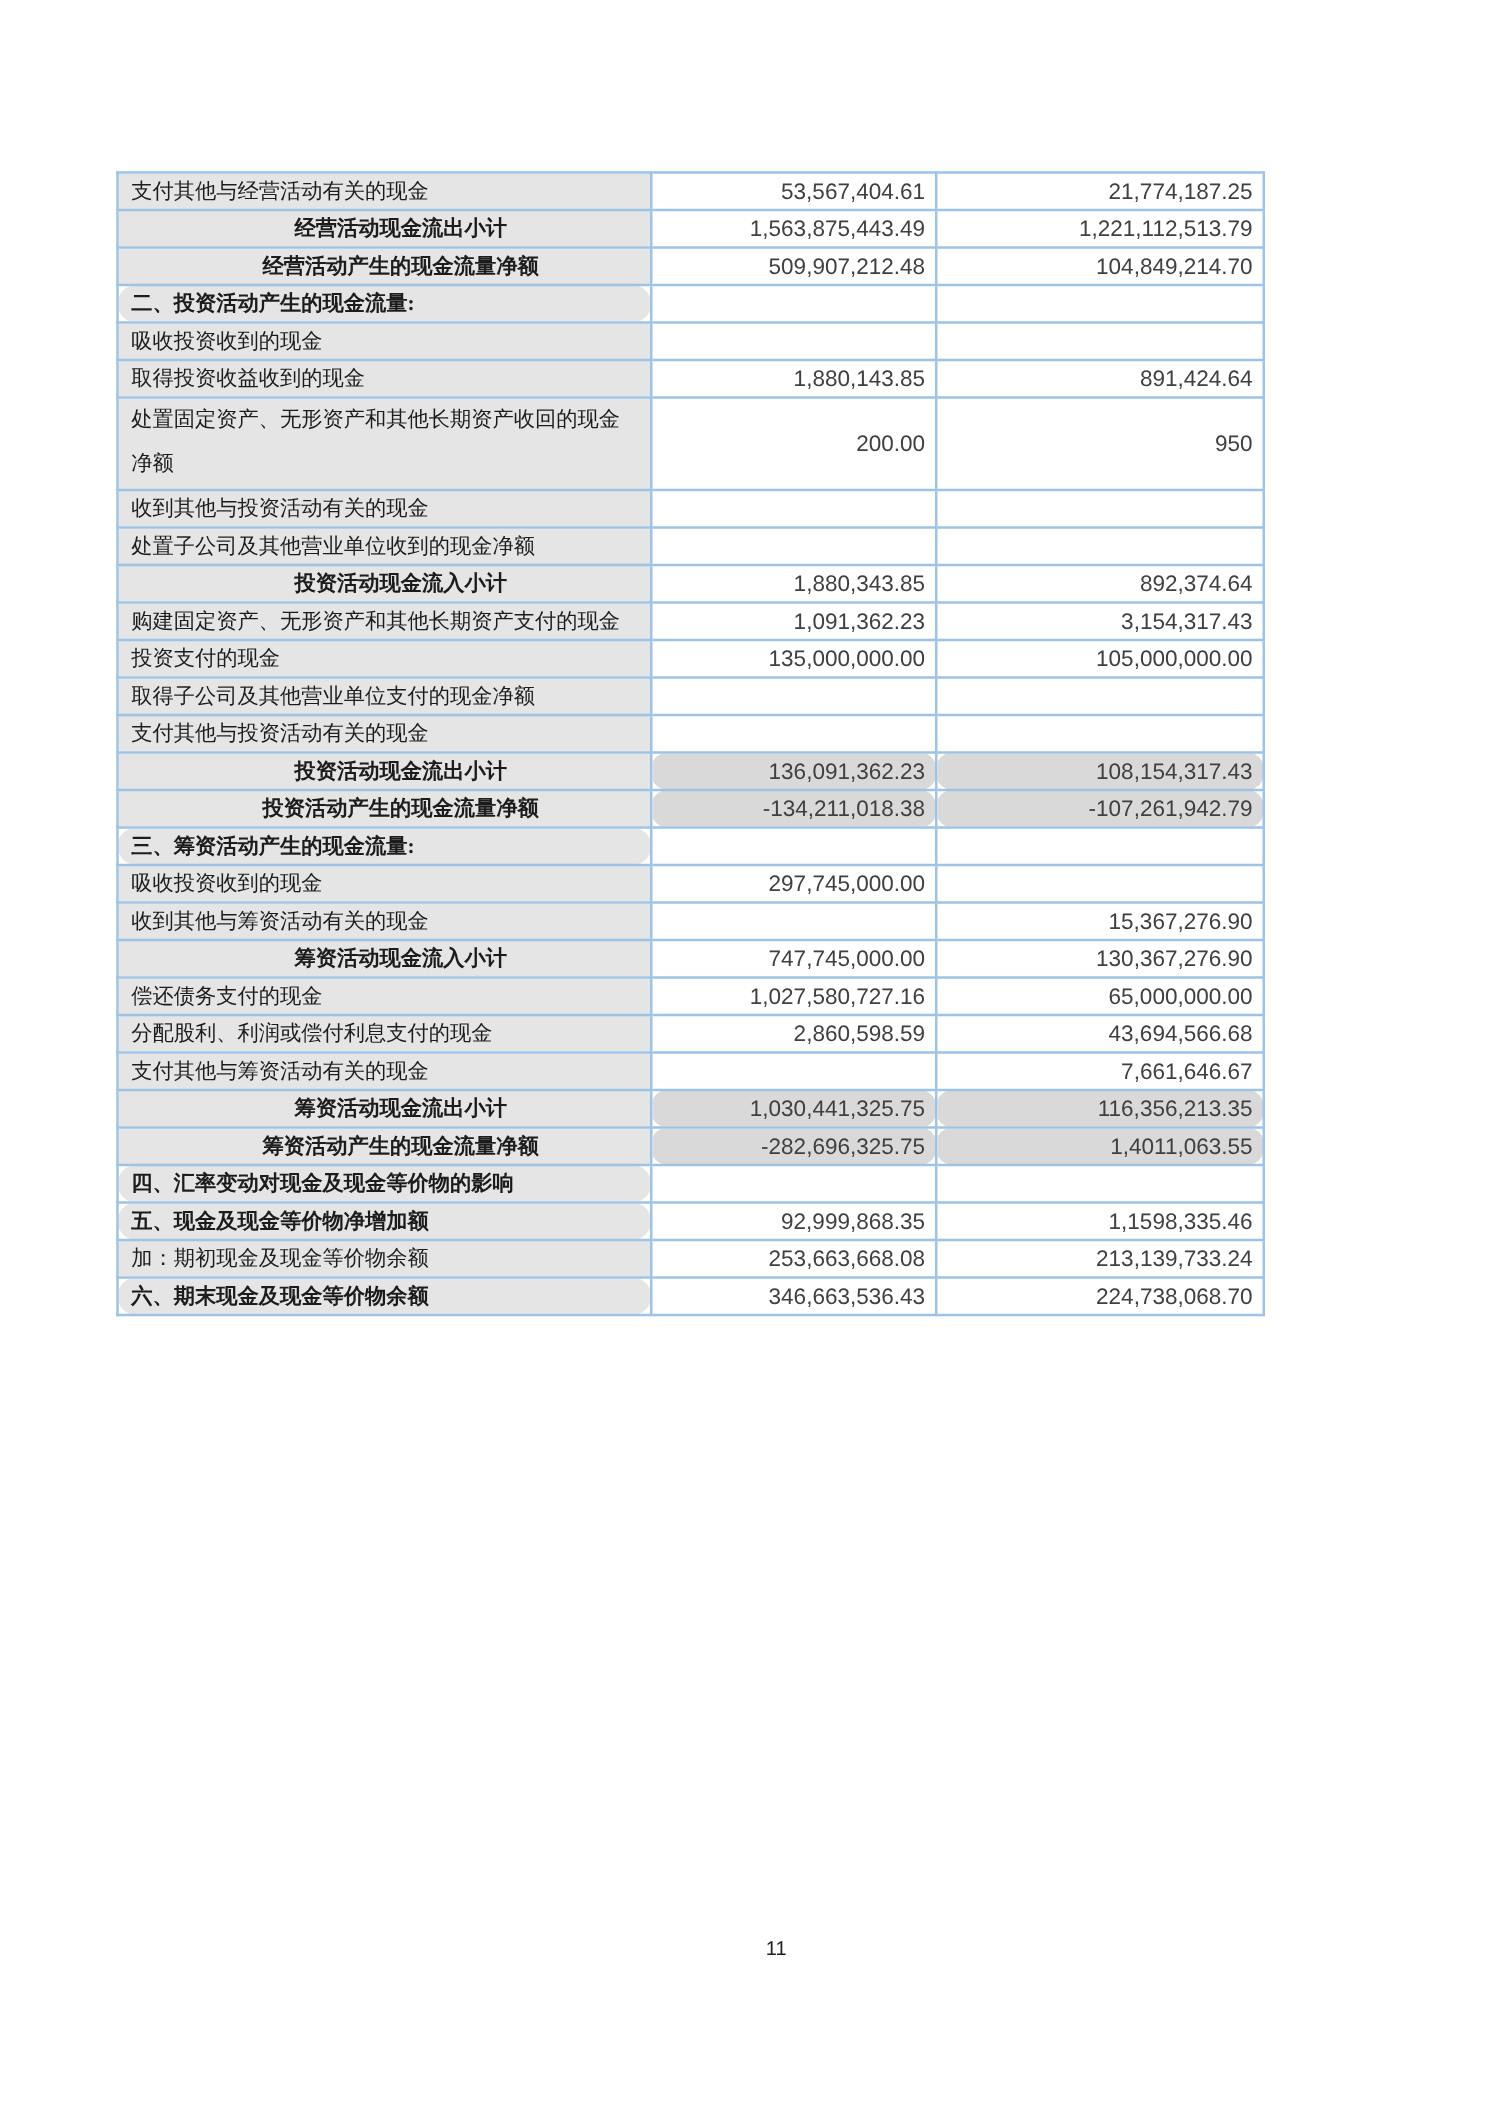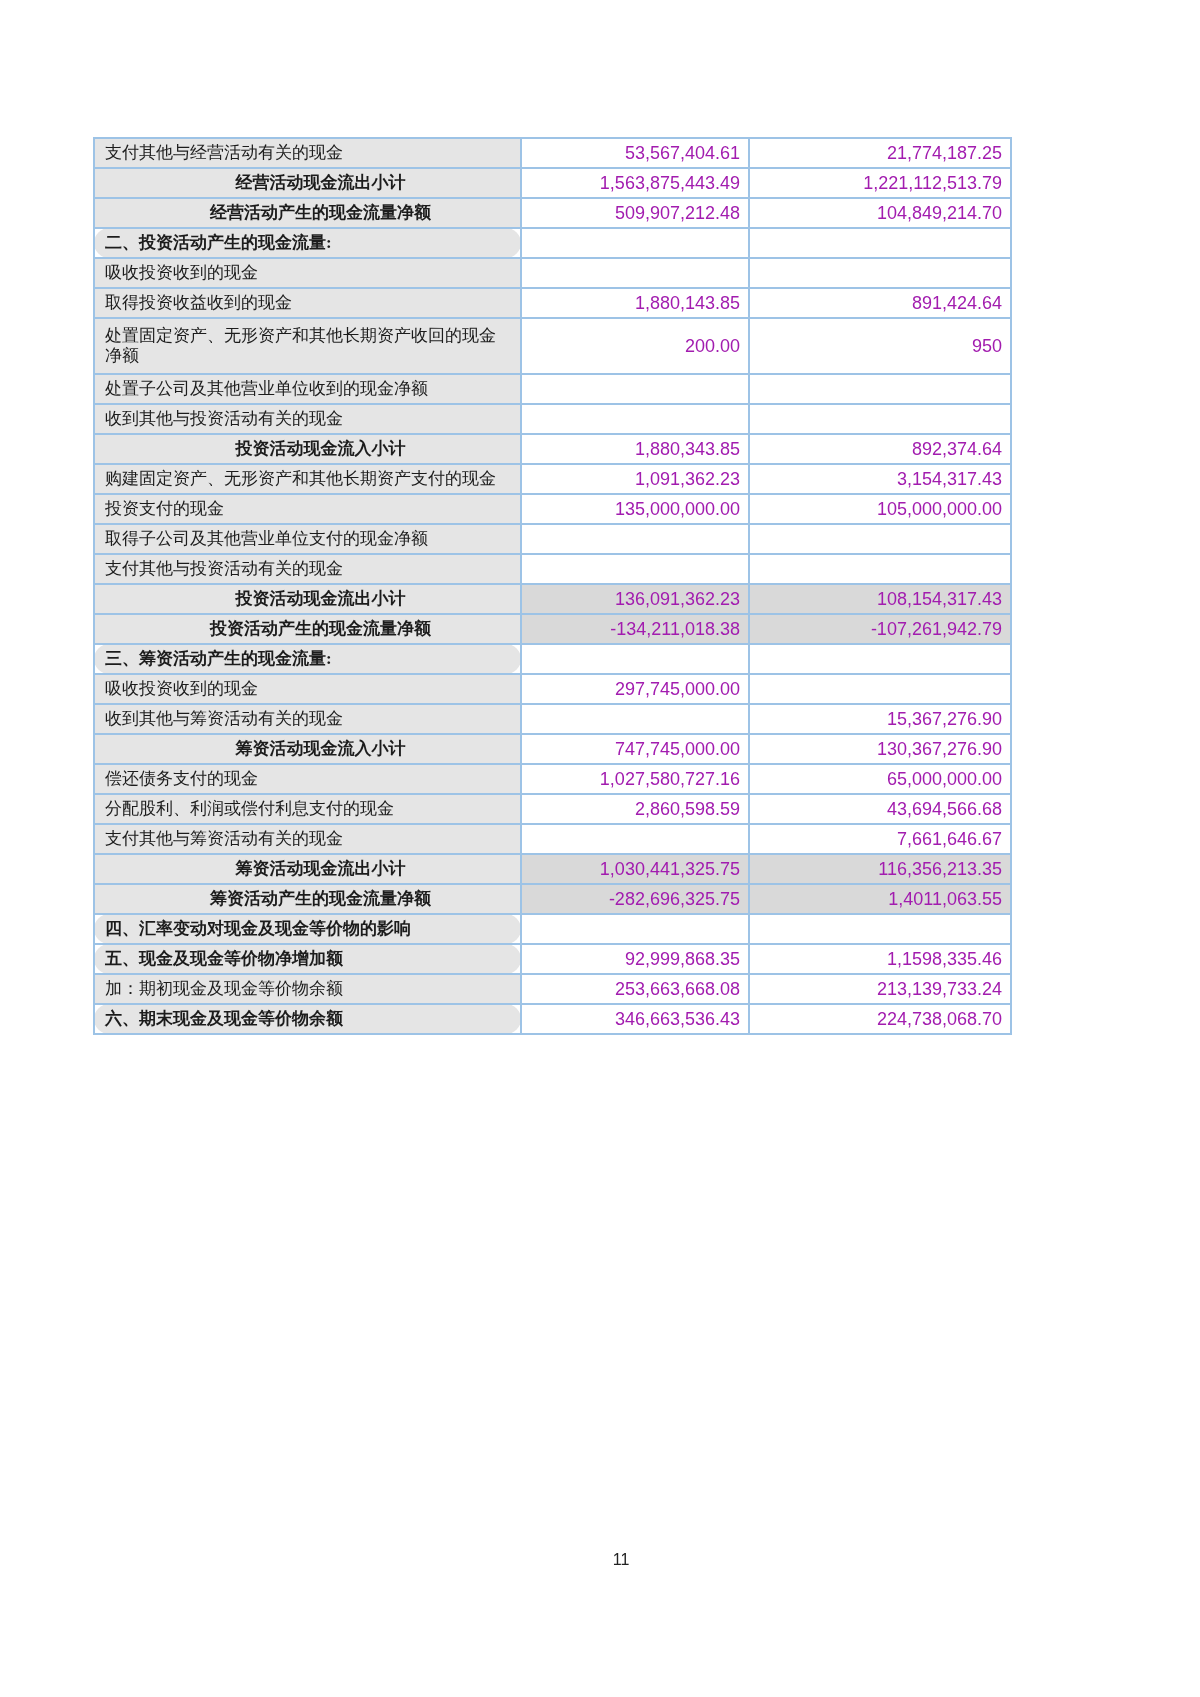--- a/index.html
+++ b/index.html
@@ -35,28 +35,29 @@
     text-align: left;
     font-weight: normal;
     color: #1c1c1c;
   }
   td.num {
     background: #ffffff;
     text-align: right;
     padding: 0 8px;
     font-family: "Liberation Sans", sans-serif;
     font-size: 18px;
-    color: #a21caf;
+    color: #404040;
     white-space: nowrap;
+    border-radius: 13px;
   }
   tr.r-subtotal td.label { text-align: center; font-weight: bold; padding-right: 10px; padding-left: 36px; }
   tr.r-section td.label { font-weight: bold; border-radius: 15px; }
   tr.shaded td.num { background: #d9d9d9; }
   tr.tall td { height: 56px; }
-  tr.tall td.label { line-height: 20px; }
+  tr.tall td.label { line-height: 35px; font-family: Liberation Mono, monospace; }
   .page-num {
     position: absolute;
     left: 561px;
     top: 1551px;
     width: 120px;
     text-align: center;
     font-family: "Liberation Sans", sans-serif;
     font-size: 16px;
     color: #222222;
   }
@@ -102,26 +103,26 @@
         <td class="label">取得投资收益收到的现金</td>
         <td class="num">1,880,143.85</td>
         <td class="num">891,424.64</td>
       </tr>
       <tr class="r-normal tall">
         <td class="label">处置固定资产、无形资产和其他长期资产收回的现金净额</td>
         <td class="num">200.00</td>
         <td class="num">950</td>
       </tr>
       <tr class="r-normal">
+        <td class="label">收到其他与投资活动有关的现金</td>
+        <td class="num"></td>
+        <td class="num"></td>
+      </tr>
+      <tr class="r-normal">
         <td class="label">处置子公司及其他营业单位收到的现金净额</td>
-        <td class="num"></td>
-        <td class="num"></td>
-      </tr>
-      <tr class="r-normal">
-        <td class="label">收到其他与投资活动有关的现金</td>
         <td class="num"></td>
         <td class="num"></td>
       </tr>
       <tr class="r-subtotal">
         <td class="label">投资活动现金流入小计</td>
         <td class="num">1,880,343.85</td>
         <td class="num">892,374.64</td>
       </tr>
       <tr class="r-normal">
         <td class="label">购建固定资产、无形资产和其他长期资产支付的现金</td>

